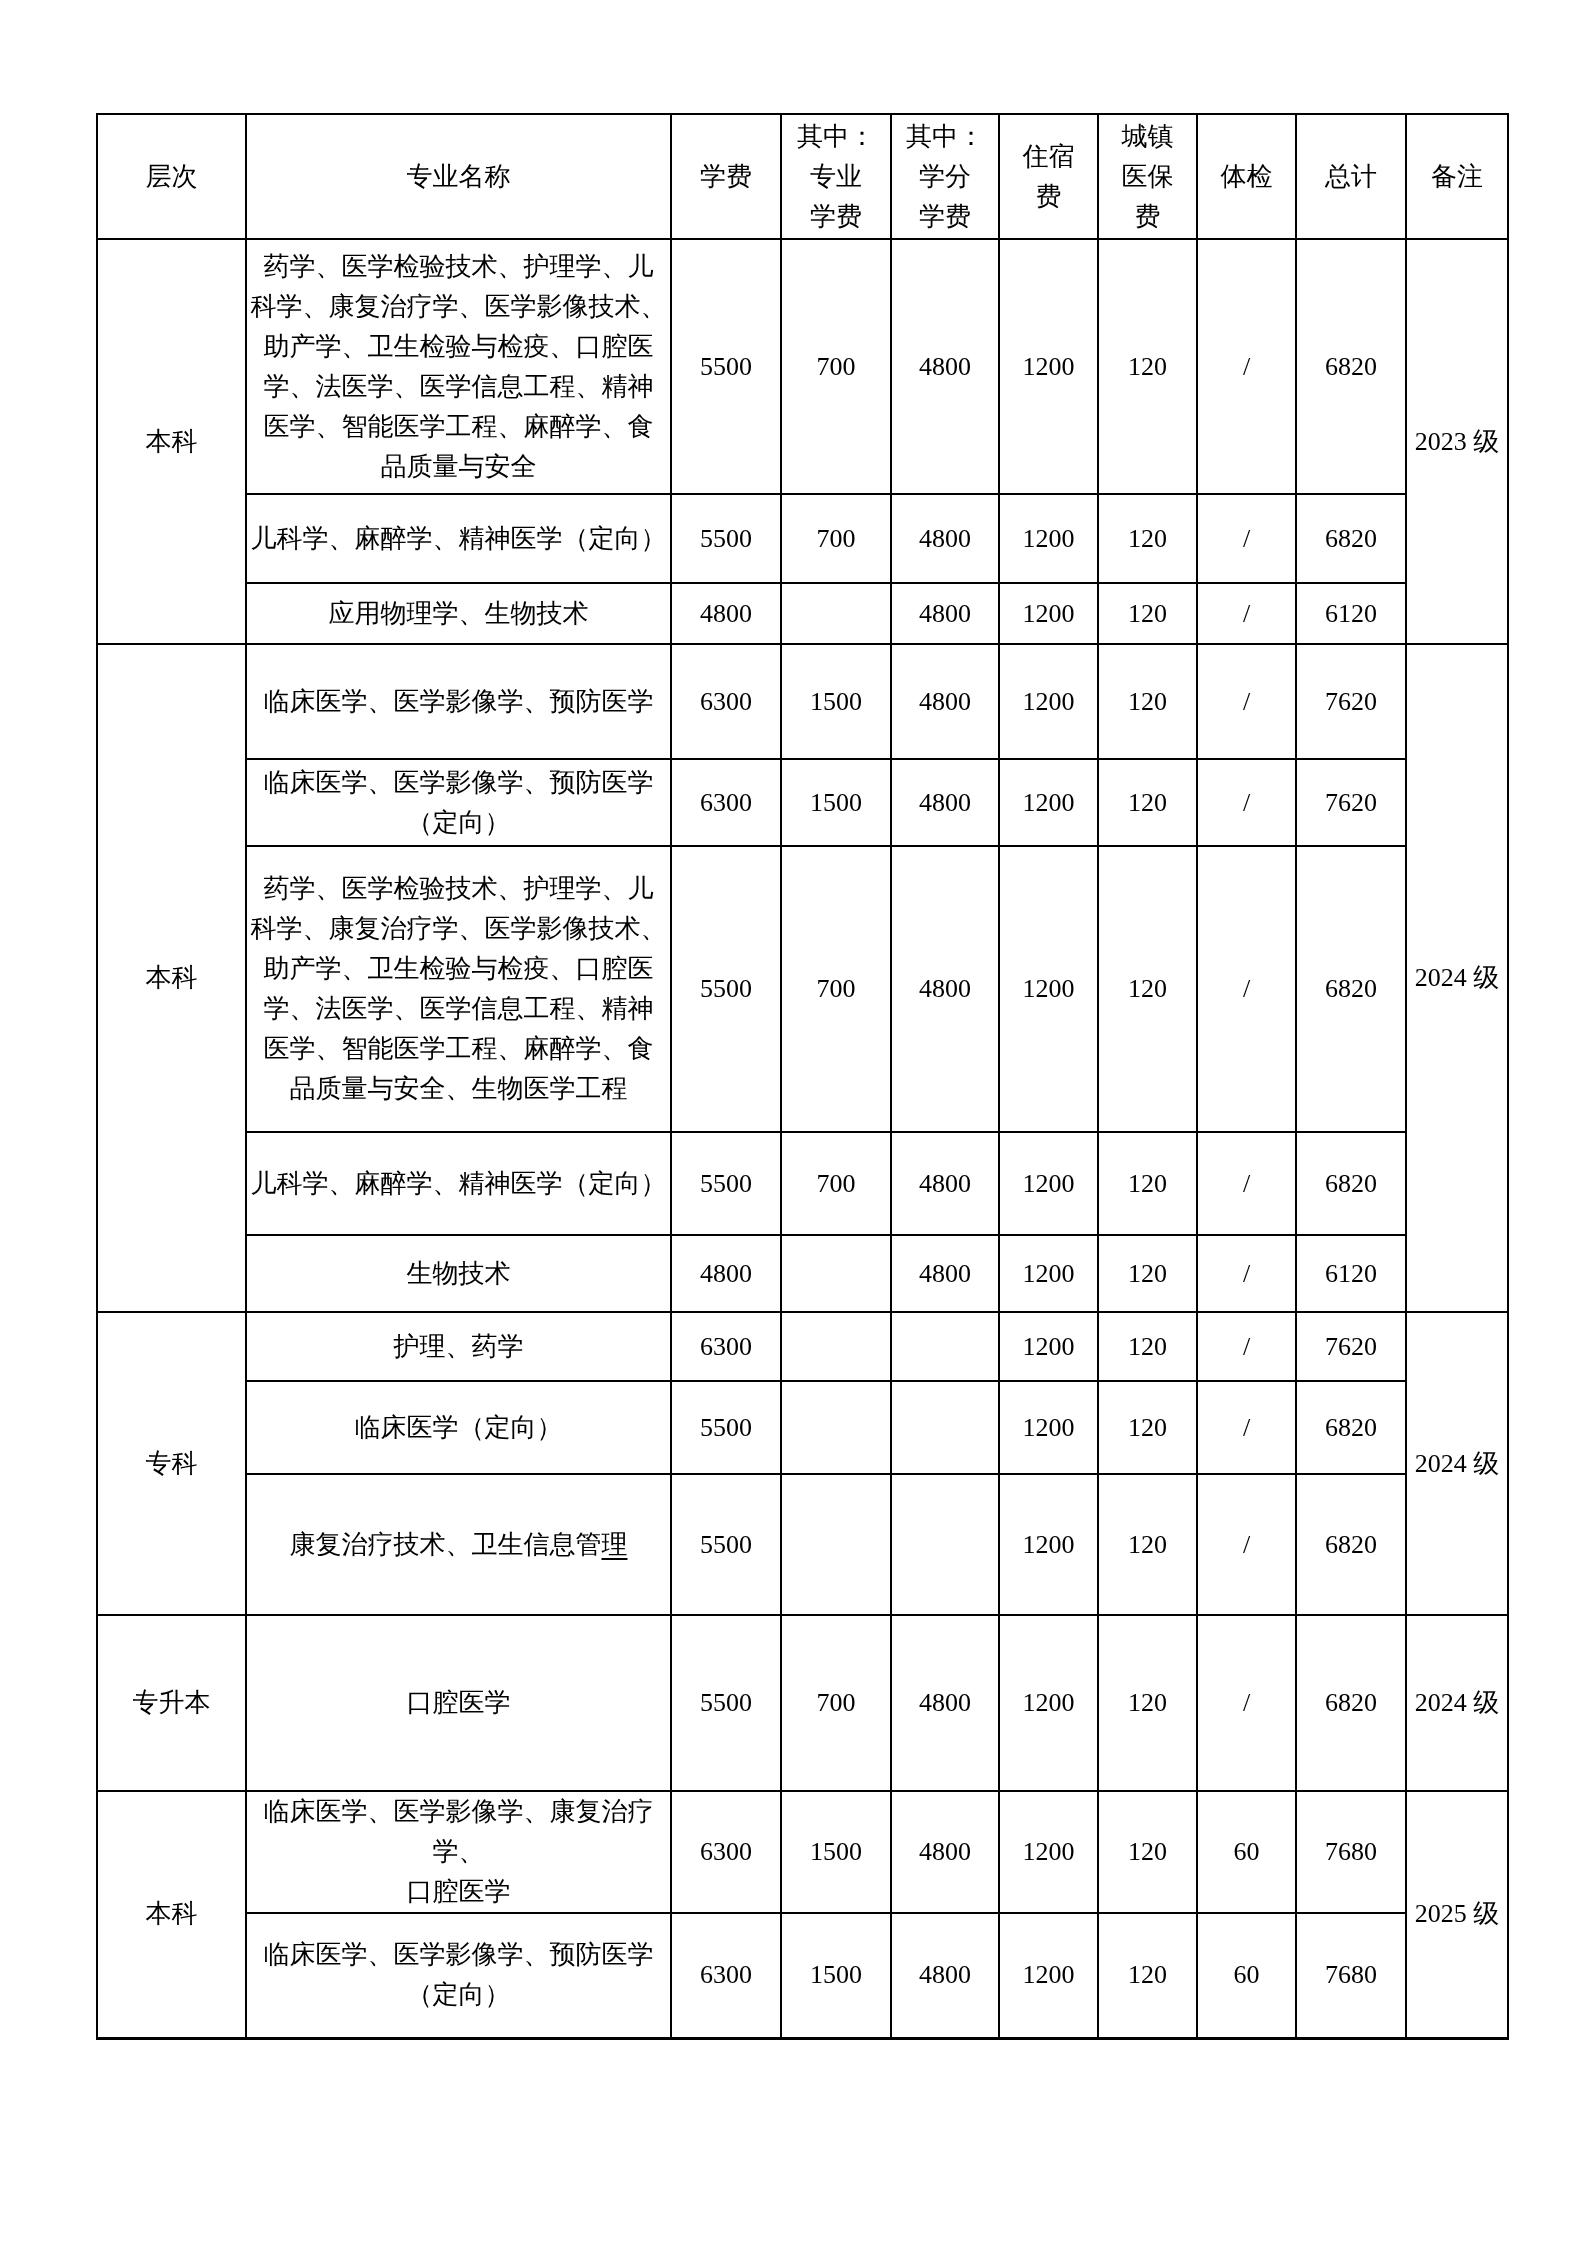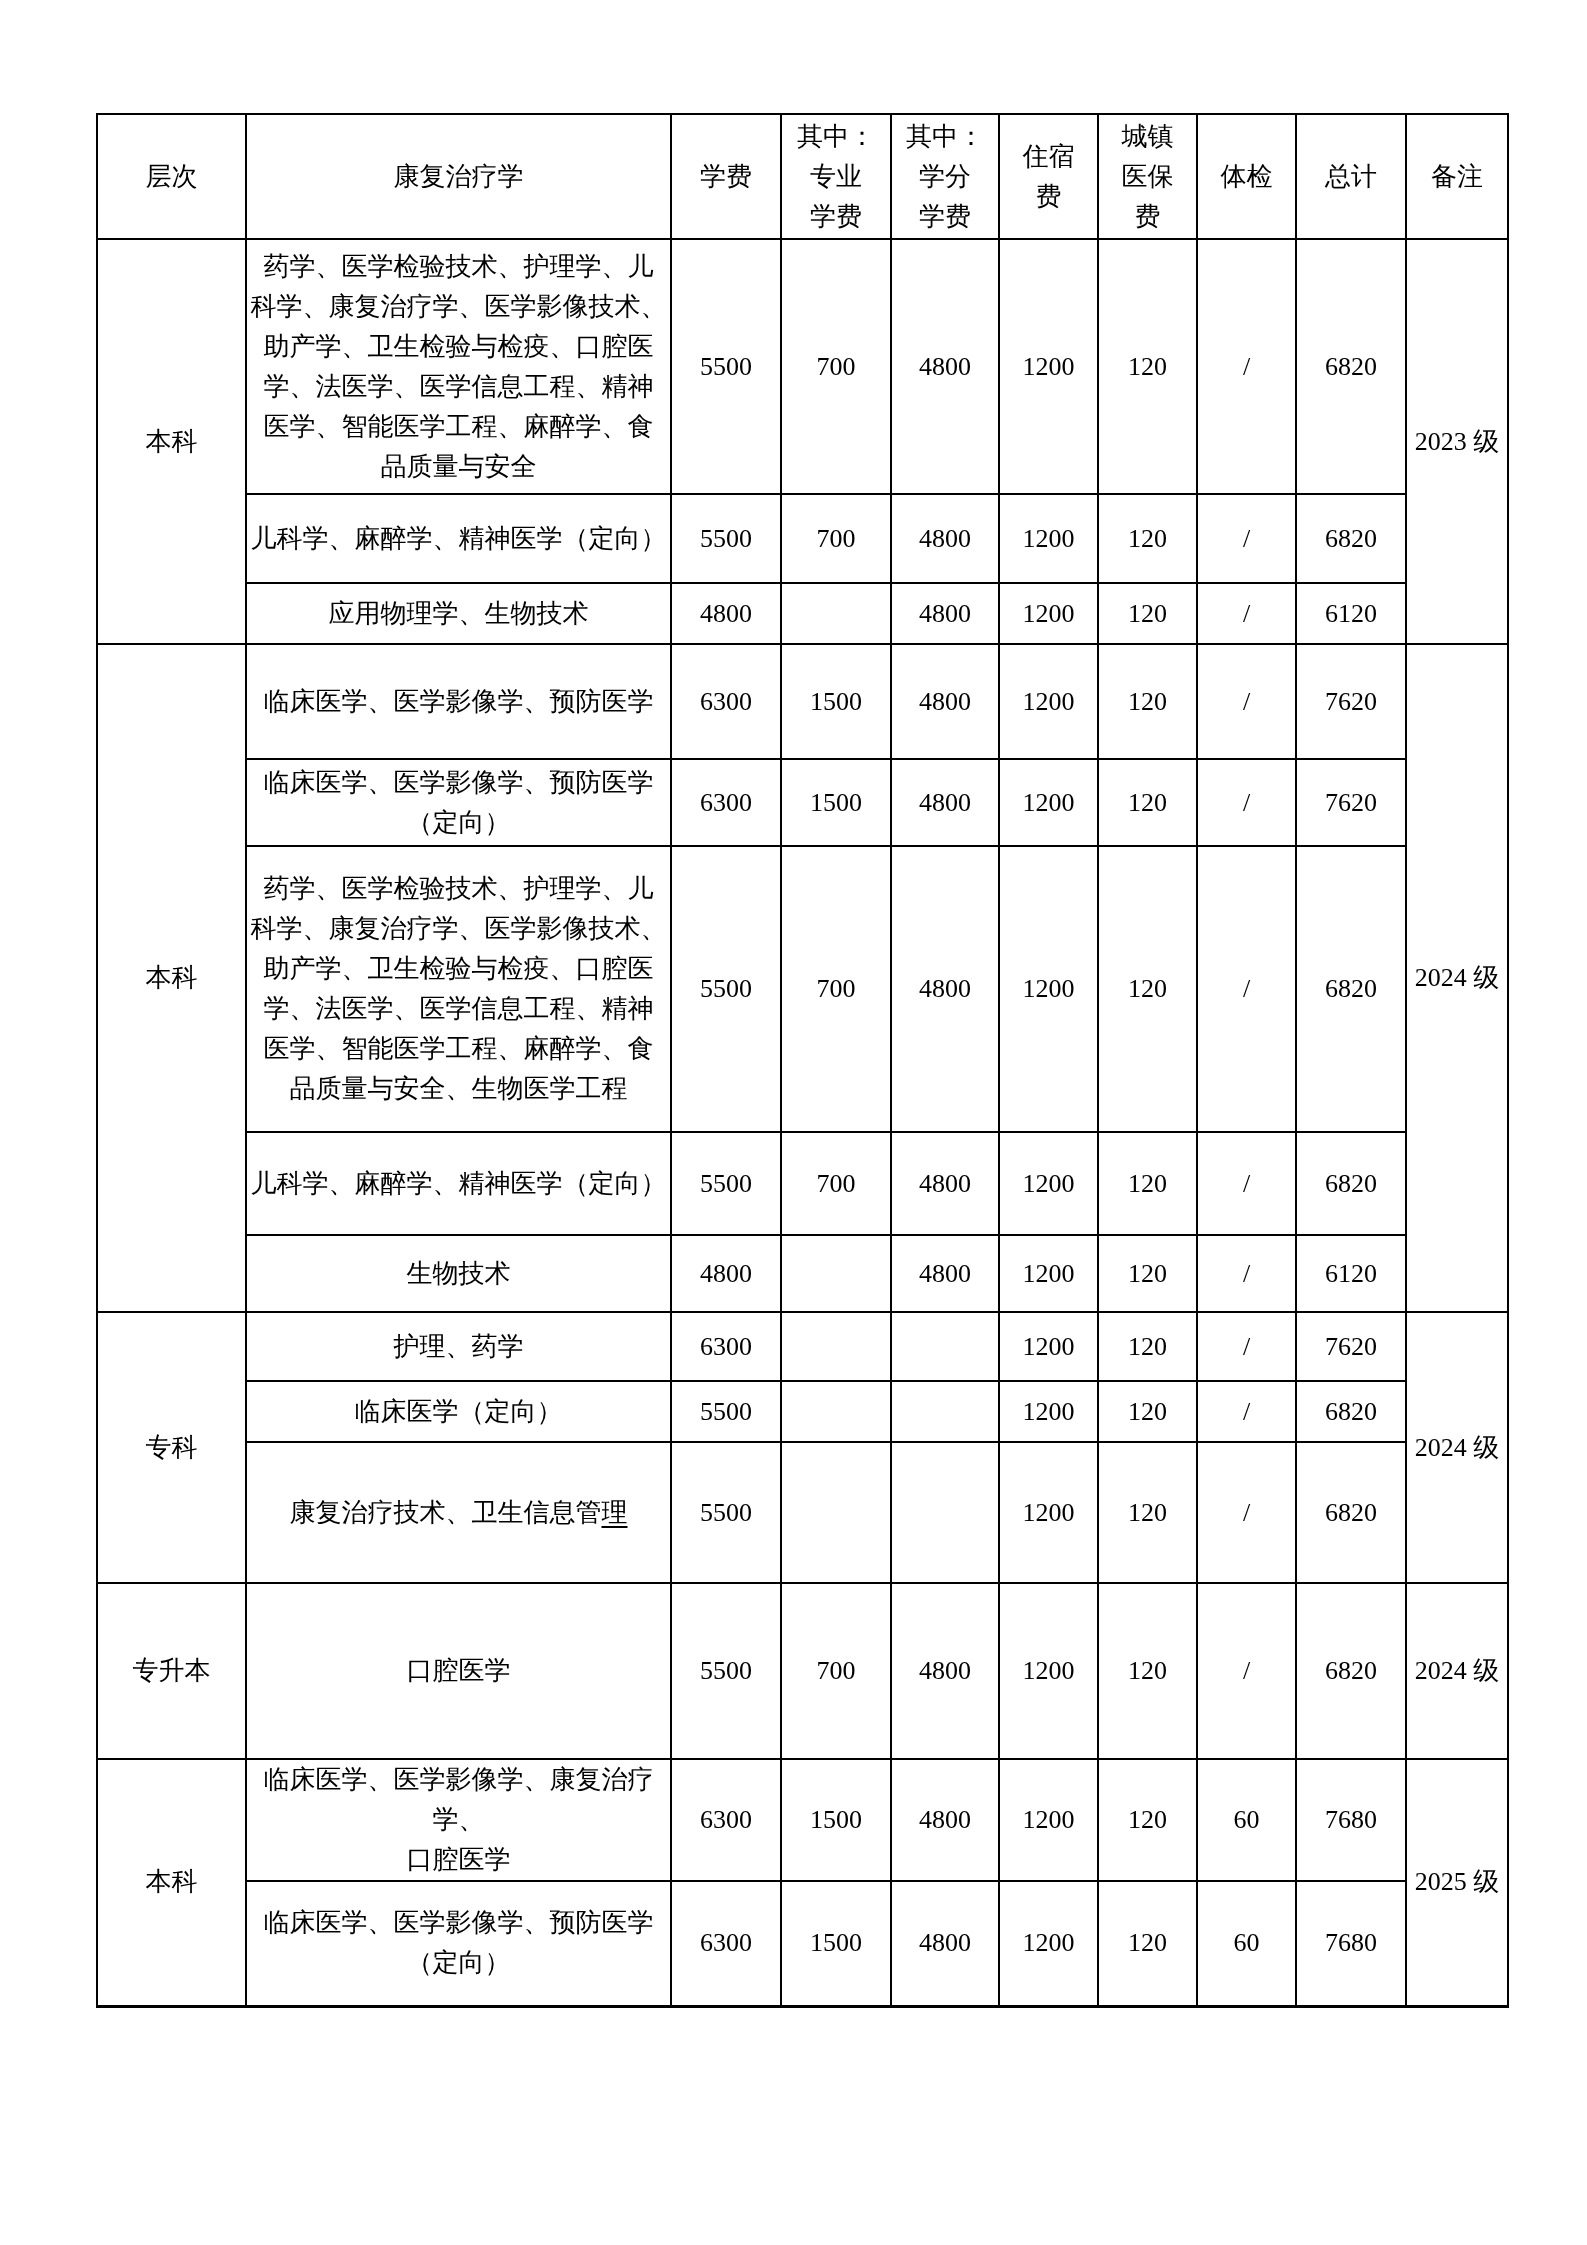--- a/index.html
+++ b/index.html
@@ -67,21 +67,21 @@
         <col style="width:99px">
       <col style="width:99px">
         <col style="width:99px">
         <col style="width:110px">
       <col style="width:102px">
     </colgroup>
 
     <tbody>
         <tr style="height:125px">
       <th class="th">层次</th>
-      <th class="th">康复治疗学</th>
+      <th class="th">专业名称</th>
       <th class="th">学费</th>
       <th class="th">其中：
 专业
 学费</th>
       <th class="th">其中：
 学分
 学费</th>
       <th class="th">住宿
 费</th>
       <th class="th">城镇
@@ -194,21 +194,21 @@
       <td class="c-major pre">护理、药学</td>
       <td>6300</td>
       <td></td>
       <td></td>
       <td>1200</td>
       <td>120</td>
       <td>/</td>
       <td>7620</td>
       <td rowspan="3">2024 级</td>
     </tr>
-    <tr style="height:61px">
+    <tr style="height:93px">
       <td class="c-major pre">临床医学（定向）</td>
       <td>5500</td>
       <td></td>
       <td></td>
       <td>1200</td>
       <td>120</td>
       <td>/</td>
       <td>6820</td>
     </tr>
     <tr style="height:141px">

